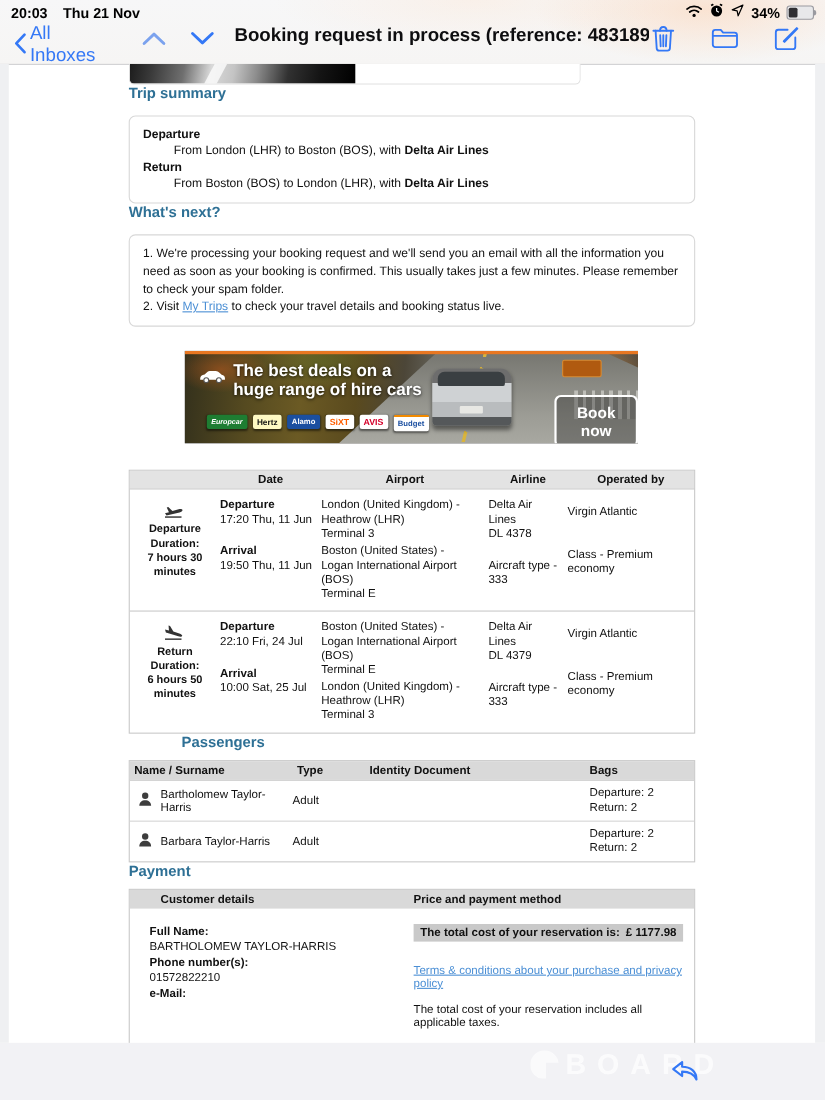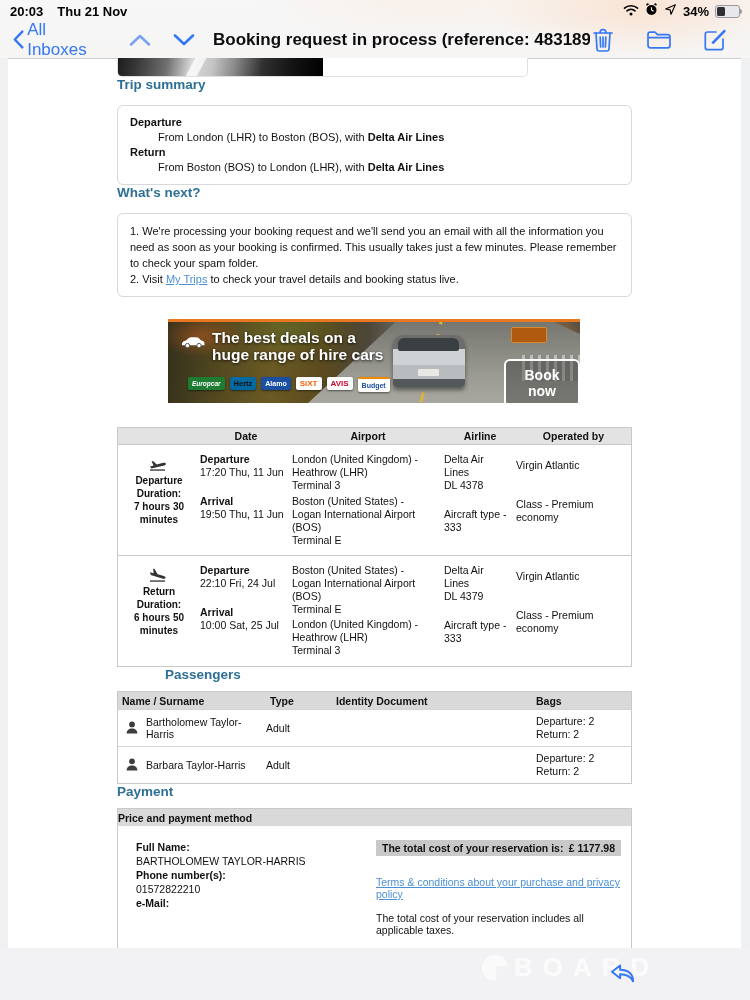--- a/index.html
+++ b/index.html
@@ -16,21 +16,21 @@
     background:radial-gradient(220px 70px at 640px 8px,rgba(255,190,140,.35),rgba(255,190,140,0) 70%),
                radial-gradient(260px 60px at 430px 0px,rgba(255,220,190,.25),rgba(255,220,190,0) 70%);}
   .statusbar{position:absolute;top:0;left:0;width:750px;height:22px;
     display:flex;align-items:center;justify-content:space-between;
     padding:0 10px;box-sizing:border-box;font-size:13px;font-weight:700;color:#000;}
   .status-left{display:flex;gap:14px;align-items:center;}
   .status-right{display:flex;gap:6px;align-items:center;}
   .batt{width:23px;height:11px;border:1px solid #9a9aa0;border-radius:3px;position:relative;background:#e8e8ea;}
   .batt .fill{position:absolute;left:1px;top:1px;bottom:1px;width:33%;background:#2f2f33;border-radius:1.5px;}
   .batt .cap{position:absolute;right:-3px;top:3px;width:2px;height:5px;background:#9a9aa0;border-radius:0 2px 2px 0;}
-  .navbar{position:absolute;top:22px;left:0;width:750px;height:35px;display:flex;align-items:center;}
+  .navbar{position:absolute;top:22px;left:0;width:750px;height:35px;display:flex;}
   .back-group{display:flex;align-items:center;margin-left:12px;color:#3478f6;font-size:17px;}
   .back-group .lbl{margin-left:3px;}
   .nav-chevrons{display:flex;gap:18px;margin-left:22px;}
   .nav-title{margin-left:16px;font-size:17px;font-weight:700;color:#0d0d0f;
     white-space:nowrap;overflow:hidden;max-width:390px;}
   .nav-actions{margin-left:auto;display:flex;gap:30px;margin-right:22px;}
   .iconbtn{width:26px;height:26px;display:flex;align-items:center;justify-content:center;cursor:pointer;}
   
   .edge-strip{position:absolute;top:58px;height:890px;background:#eff0f2;}
   .edge-left{left:0;width:8px;}
@@ -80,21 +80,21 @@
     box-shadow:0 3px 4px rgba(0,0,0,.45);}
   .ad .car .win{position:absolute;left:8%;top:6%;width:84%;height:24%;background:#3a3f42;border-radius:6px 6px 2px 2px;}
   .ad .car .plate{position:absolute;left:36%;top:66%;width:28%;height:12%;background:#e8e8e4;border-radius:1px;}
   .ad-caricon{position:absolute;left:12px;top:16px;}
   .ad-text{position:absolute;left:44px;top:10px;color:#fff;font-weight:700;font-size:15.5px;line-height:17px;
     text-shadow:0 1px 3px rgba(0,0,0,.8);z-index:6;}
   .ad-logos{position:absolute;left:20px;top:58px;display:flex;gap:5px;z-index:6;}
   .ad-logos .logo{height:13px;display:flex;align-items:center;justify-content:center;
     font-weight:700;border-radius:2px;padding:0 4px;box-shadow:0 1px 2px rgba(0,0,0,.5);}
   .lg-europcar{background:#1e7d32;color:#fff;font-style:italic;font-size:6.5px;}
-  .lg-hertz{background:#0369a1;color:#111;font-size:7.5px;}
+  .lg-hertz{background:#fef9c3;color:#111;font-size:7.5px;}
   .lg-alamo{background:#1b4fa0;color:#fff;font-size:7px;}
   .lg-sixt{background:#fff;color:#ff5f00;font-size:8px;}
   .lg-avis{background:#fff;color:#d4002a;font-size:8px;}
   .lg-budget{background:#fff;color:#1b4fa0;font-size:7px;border-top:2px solid #f28a00;}
   .book-now{position:absolute;left:336px;top:40px;z-index:6;cursor:pointer;
     border:2px solid #fff;border-radius:6px;background:rgba(30,30,30,.35);
     color:#fff;font-weight:700;font-size:14px;padding:6px 4px;}
   
   .ftable{margin-top:24px;border:1px solid #c9c9c9;font-size:10.5px;}
   .fgrid{display:grid;grid-template-columns:82px 92px 152px 72px 1fr;}
@@ -436,20 +436,21 @@
       <div class="bags">
         <div>Departure: 2</div>
         <div>Return: 2</div>
       </div>
     </div>
   </div>
 
   <h2 class="sect pay-head">Payment</h2>
   <div class="paytable">
     <div class="paygrid payhead">
+      <div class="c1">Customer details</div>
       <div>Price and payment method</div>
     </div>
     <div class="paygrid paybody">
       <div class="cust">
         <div class="lab">Full Name:</div>
         <div>BARTHOLOMEW TAYLOR-HARRIS</div>
         <div class="lab">Phone number(s):</div>
         <div>01572822210</div>
         <div class="lab">e-Mail:</div>
       </div>

